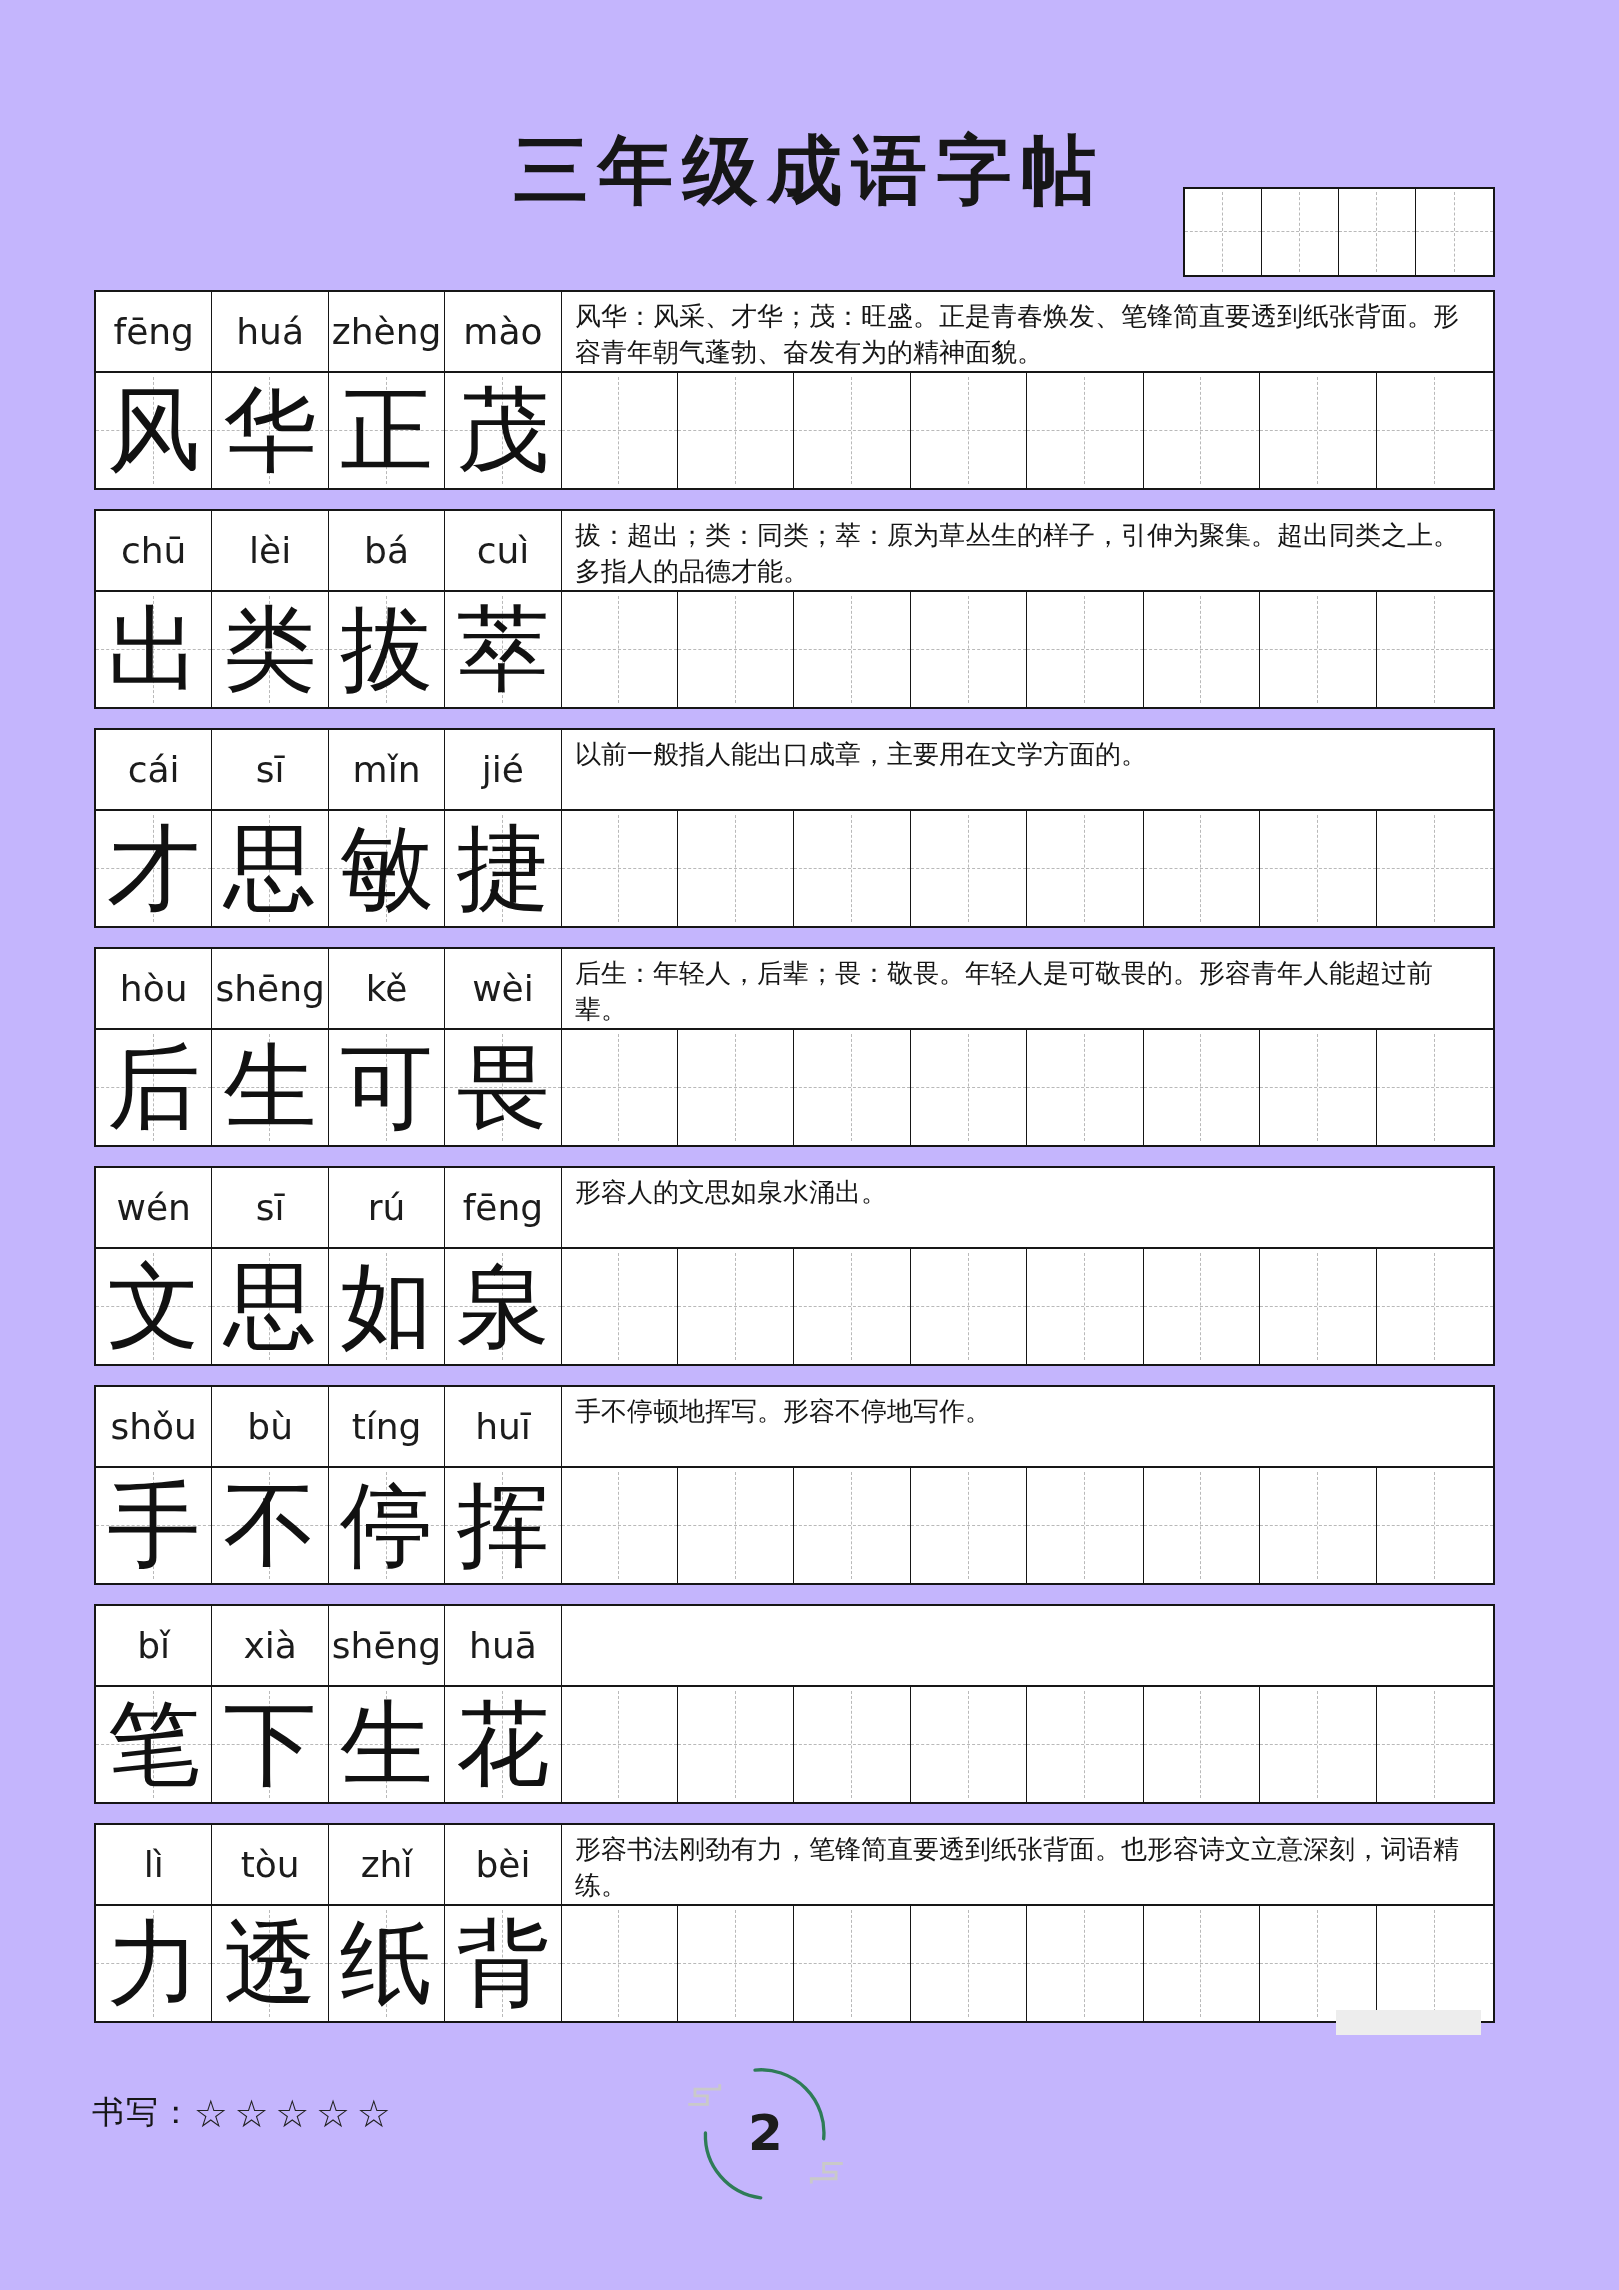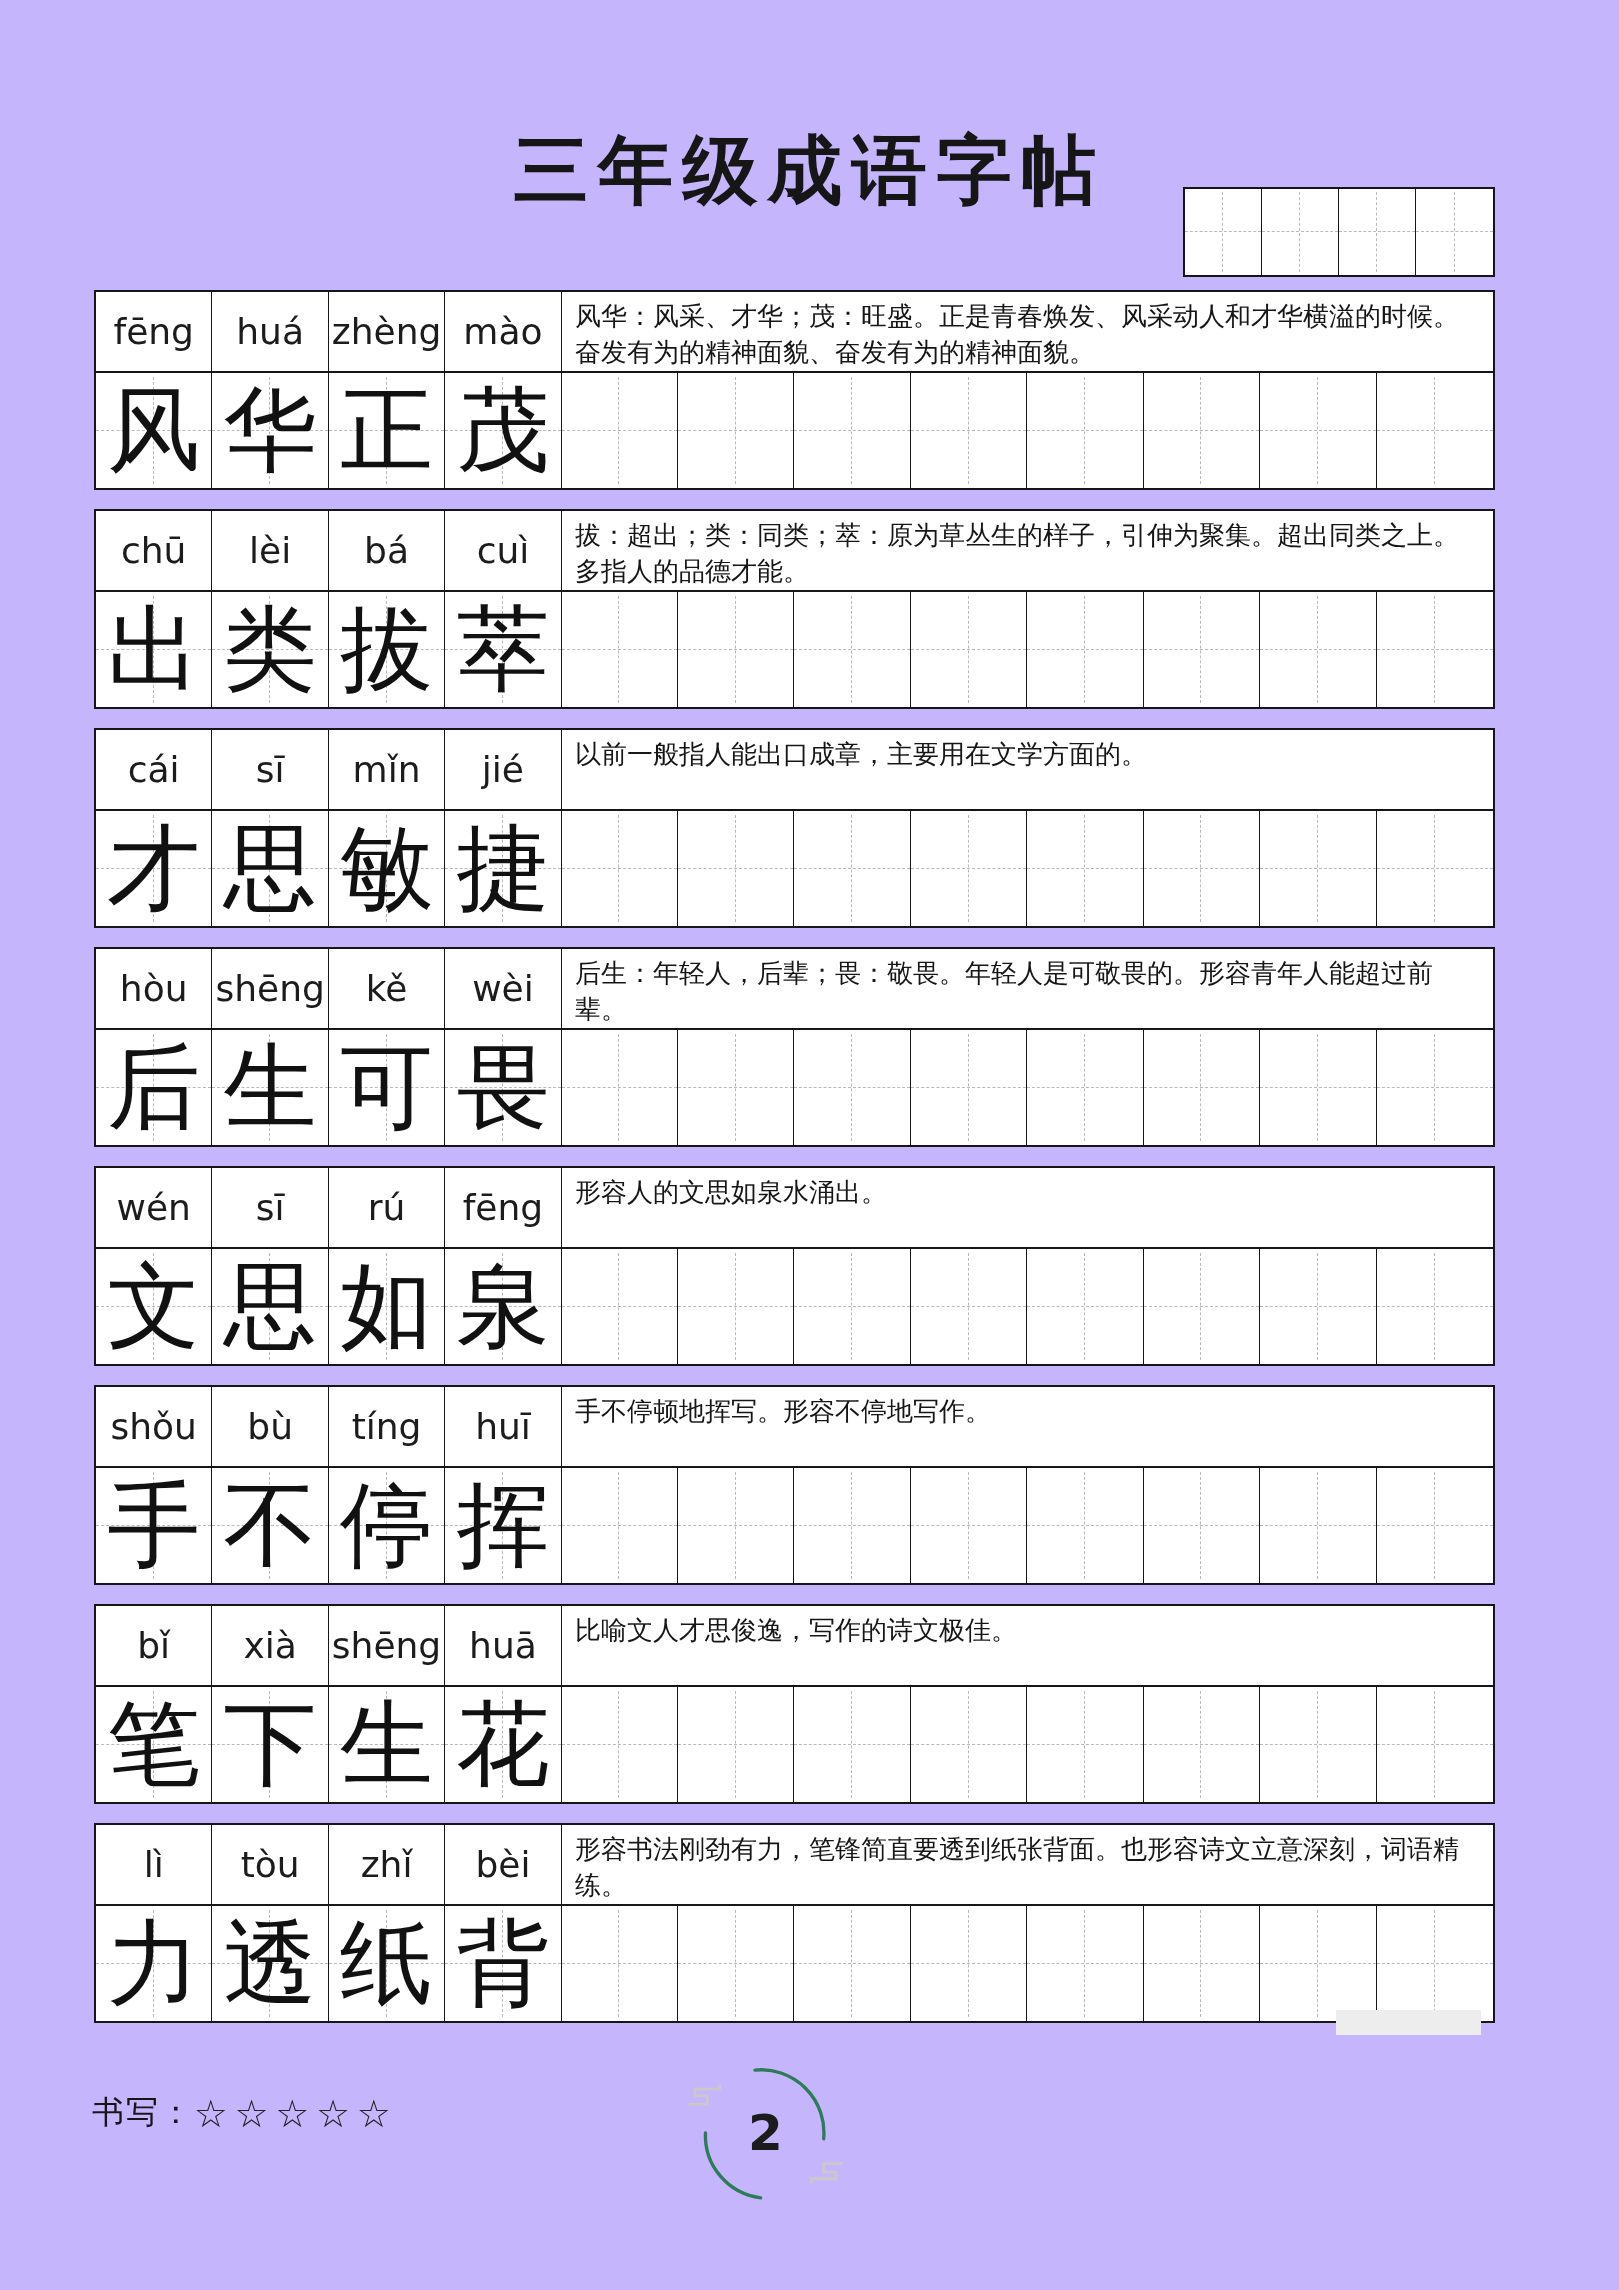--- a/index.html
+++ b/index.html
@@ -105,21 +105,21 @@
       <div class="ncell"></div>
     </div>
 
   <main class="table-area" id="idiom-table">
       <section class="block">
         <div class="row row-top">
           <div class="pcell">fēng</div>
           <div class="pcell">huá</div>
           <div class="pcell">zhèng</div>
           <div class="pcell">mào</div>
-          <div class="defcell">风华：风采、才华；茂：旺盛。正是青春焕发、风采动人和才华横溢的时候。奋发有为的精神面貌、奋发有为的精神面貌。</div>
+          <div class="defcell">风华：风采、才华；茂：旺盛。正是青春焕发、笔锋简直要透到纸张背面。形容青年朝气蓬勃、奋发有为的精神面貌。</div>
         </div>
         <div class="row row-bottom">
           <div class="ccell">
             <span class="glyph">风</span>
           </div>
           <div class="ccell">
             <span class="glyph">华</span>
           </div>
           <div class="ccell">
             <span class="glyph">正</span>
@@ -291,21 +291,20 @@
           <div class="ccell"></div>
           <div class="ccell"></div>
         </div>
       </section>
       <section class="block">
         <div class="row row-top">
           <div class="pcell">bǐ</div>
           <div class="pcell">xià</div>
           <div class="pcell">shēng</div>
           <div class="pcell">huā</div>
-          <div class="defcell">比喻文人才思俊逸，写作的诗文极佳。</div>
         </div>
         <div class="row row-bottom">
           <div class="ccell">
             <span class="glyph">笔</span>
           </div>
           <div class="ccell">
             <span class="glyph">下</span>
           </div>
           <div class="ccell">
             <span class="glyph">生</span>

